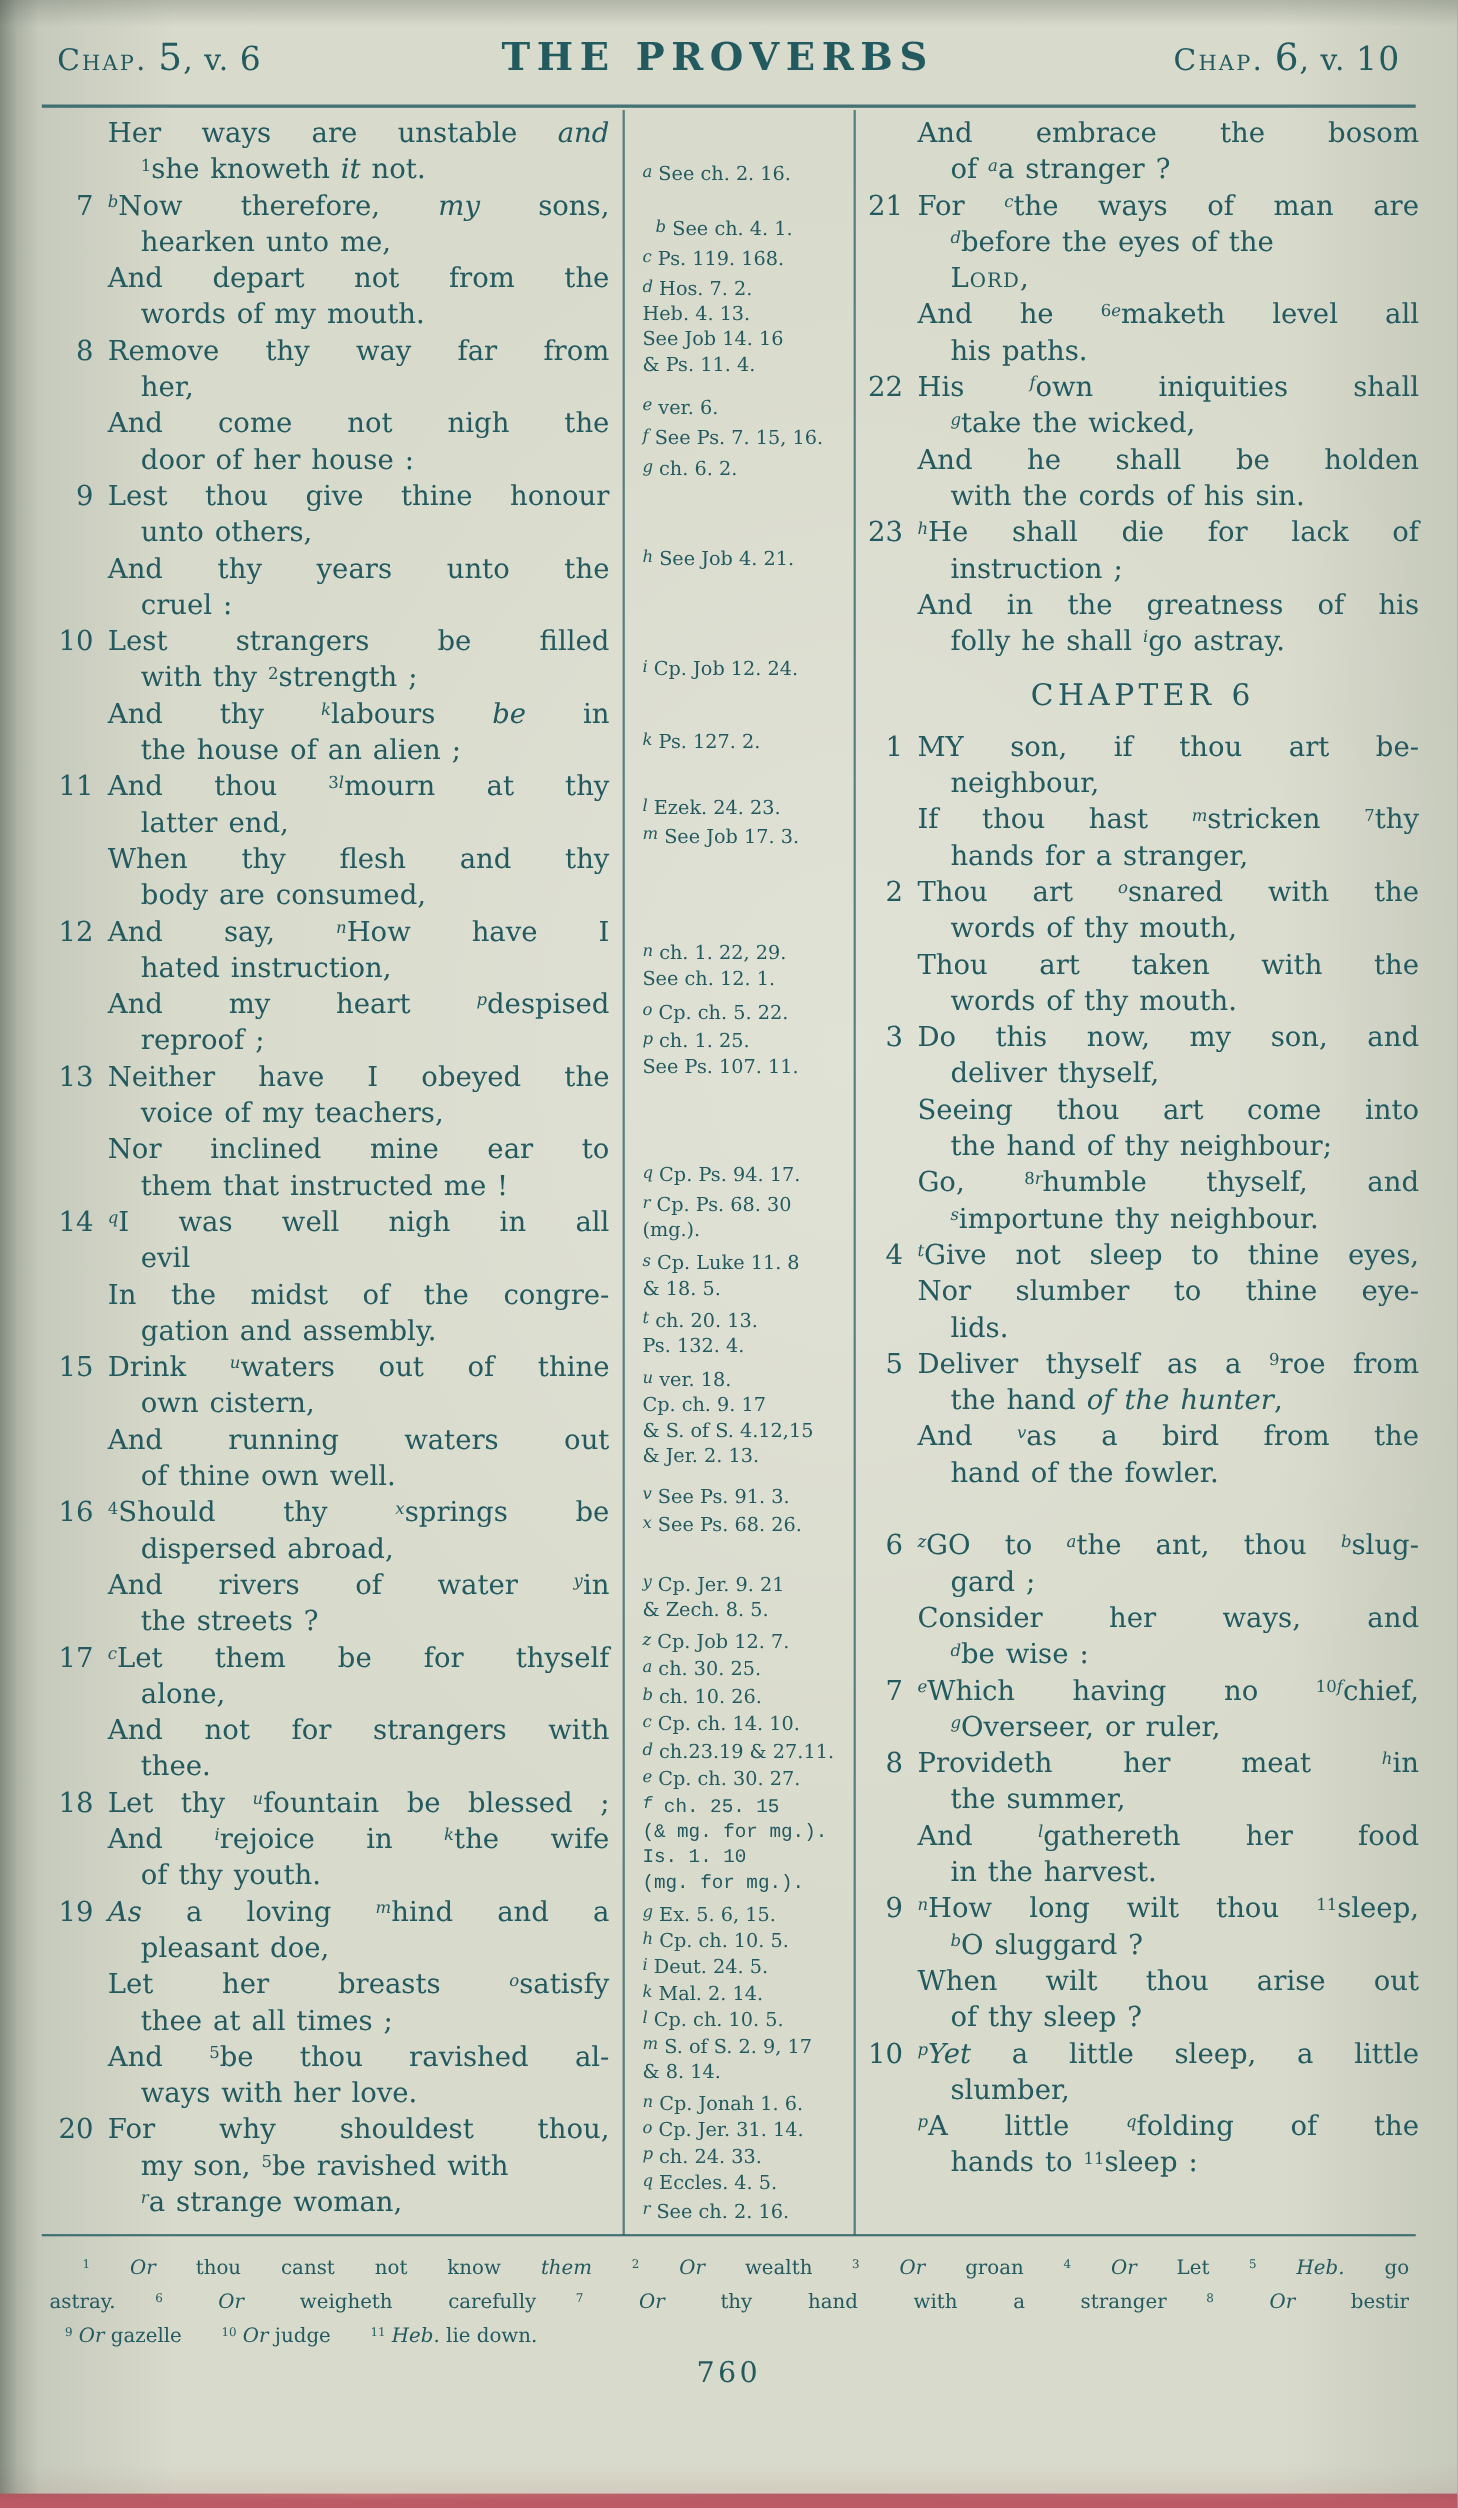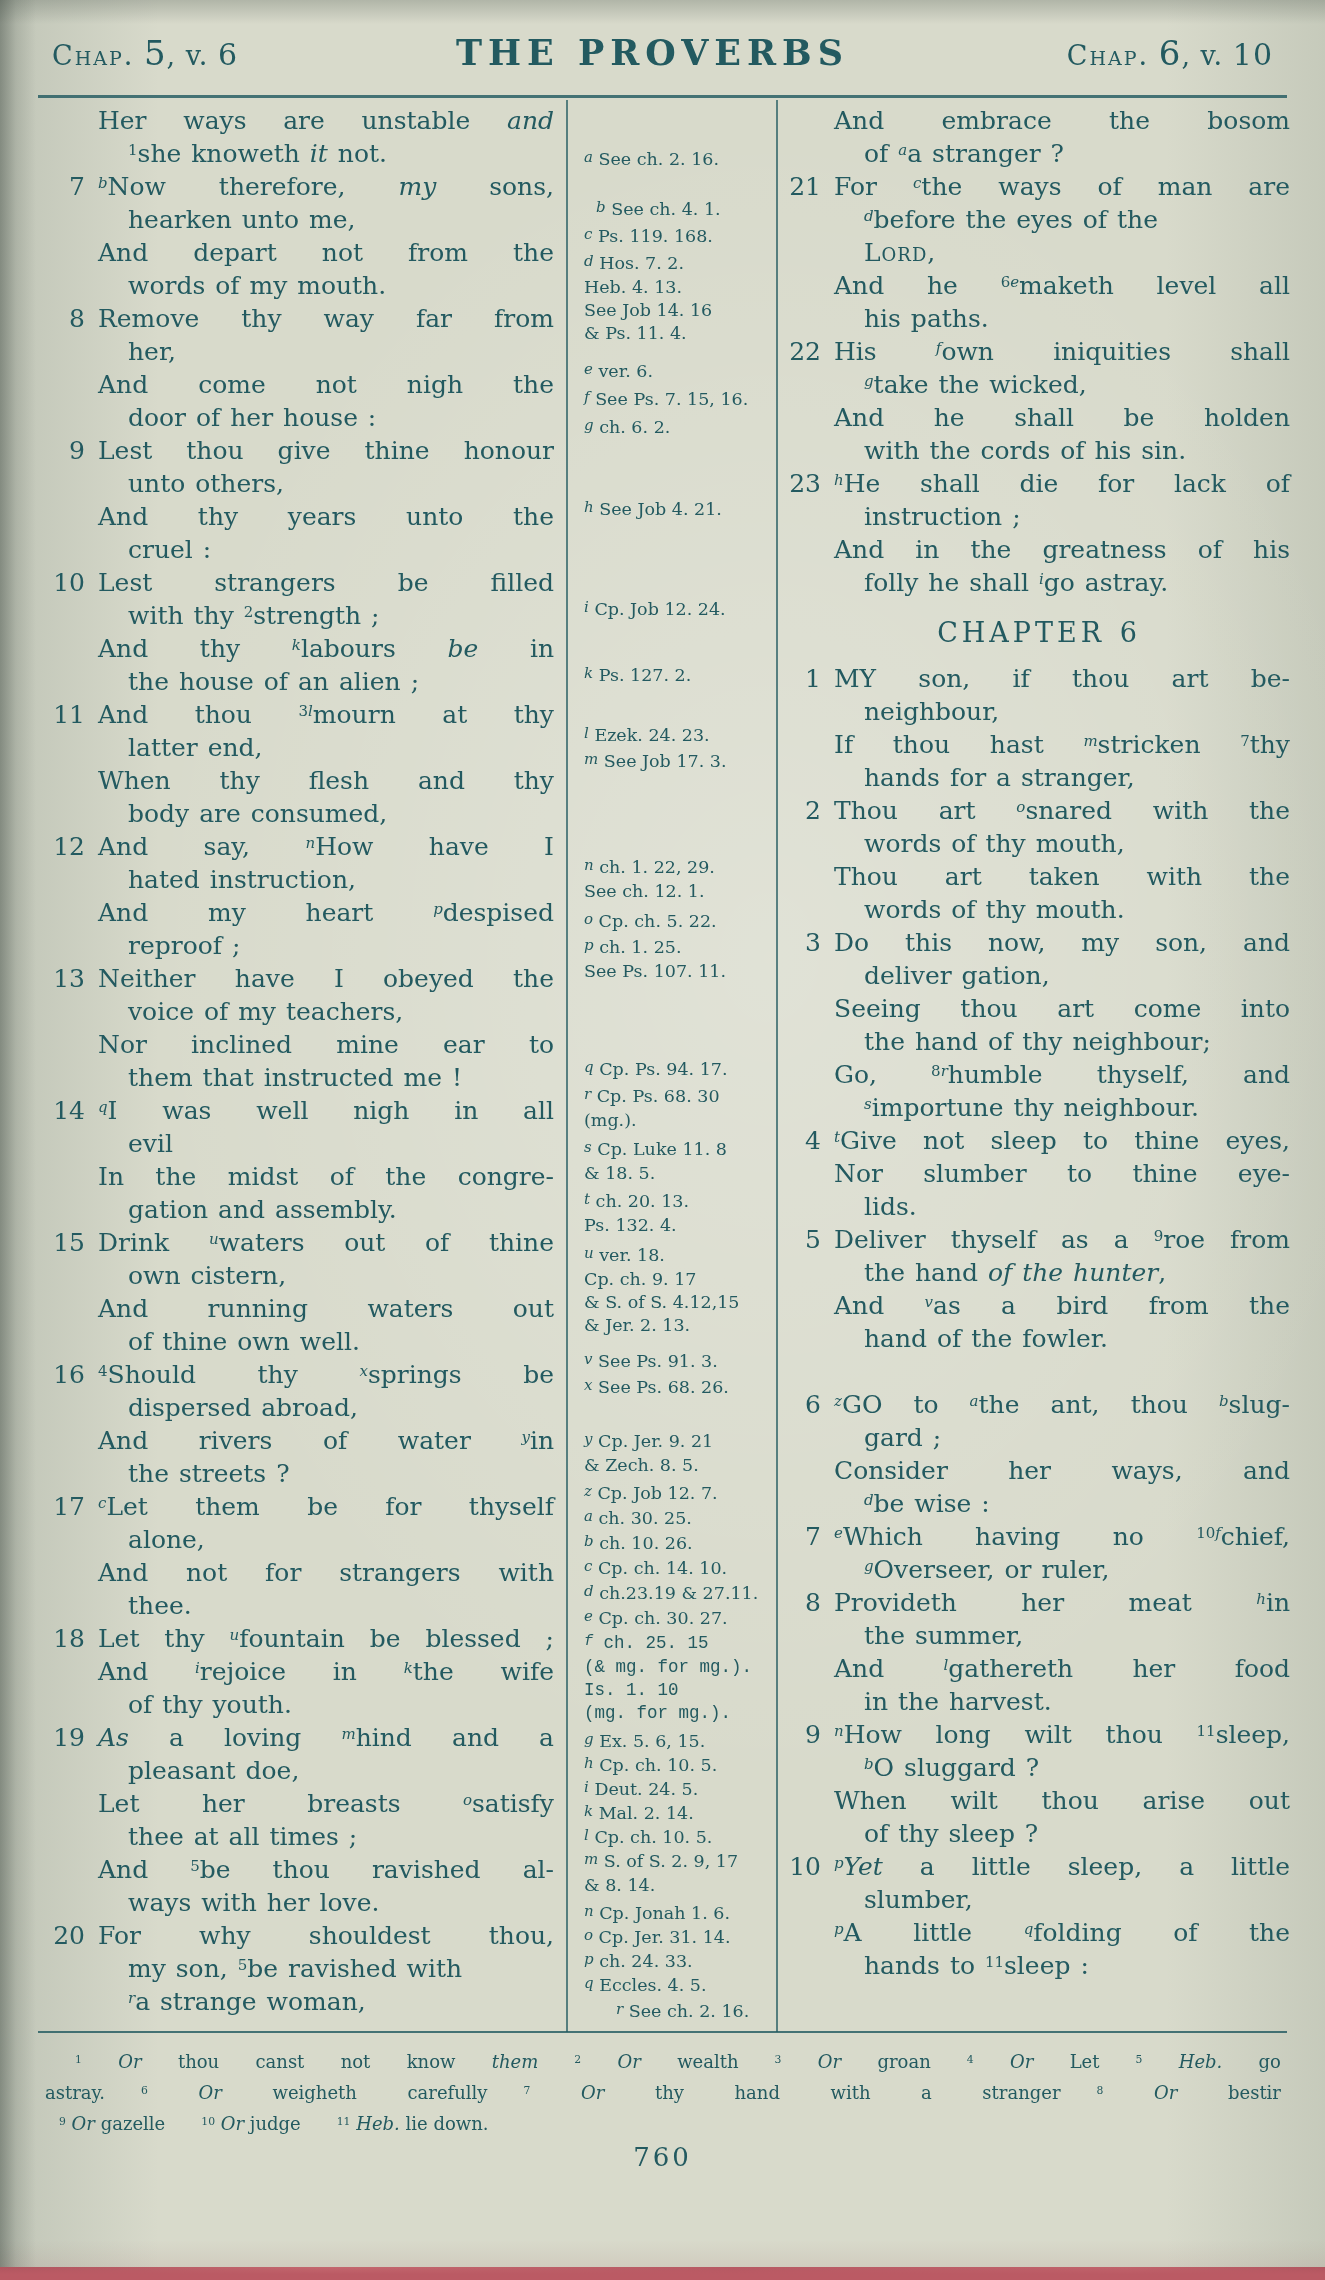--- a/index.html
+++ b/index.html
@@ -342,21 +342,21 @@
       <div class="ref" style="top: 1730px;"><i class="rl">g</i> Ex. 5. 6, 15.</div>
       <div class="ref" style="top: 1754px;"><i class="rl">h</i> Cp. ch. 10. 5.</div>
       <div class="ref" style="top: 1778px;"><i class="rl">i</i> Deut. 24. 5.</div>
       <div class="ref" style="top: 1802px;"><i class="rl">k</i> Mal. 2. 14.</div>
       <div class="ref" style="top: 1826px;"><i class="rl">l</i> Cp. ch. 10. 5.</div>
       <div class="ref" style="top: 1850px;"><i class="rl">m</i> S. of S. 2. 9, 17<br>&amp; 8. 14.</div>
       <div class="ref" style="top: 1902px;"><i class="rl">n</i> Cp. Jonah 1. 6.</div>
       <div class="ref" style="top: 1926px;"><i class="rl">o</i> Cp. Jer. 31. 14.</div>
       <div class="ref" style="top: 1950px;"><i class="rl">p</i> ch. 24. 33.</div>
       <div class="ref" style="top: 1974px;"><i class="rl">q</i> Eccles. 4. 5.</div>
-      <div class="ref" style="top: 2000px; margin-left: 32px;"><i class="rl">r</i> See ch. 2. 16.</div>
+      <div class="ref" style="top: 2000px;"><i class="rl">r</i> See ch. 2. 16.</div>
     </div>
   <div class="vrule vr2"></div>
   <div class="col col-right" id="col-right">
       <div class="ln j">
         <span class="vn"></span>
         <span class="tx">And embrace the bosom</span>
       </div>
       <div class="ln ind">
         <span class="vn"></span>
         <span class="tx">of <sup><i>a</i></sup>a stranger ?</span>
@@ -445,21 +445,21 @@
       <div class="ln ind">
         <span class="vn"></span>
         <span class="tx">words of thy mouth.</span>
       </div>
       <div class="ln j">
         <span class="vn">3</span>
         <span class="tx">Do this now, my son, and</span>
       </div>
       <div class="ln ind">
         <span class="vn"></span>
-        <span class="tx">deliver gation,</span>
+        <span class="tx">deliver thyself,</span>
       </div>
       <div class="ln j">
         <span class="vn"></span>
         <span class="tx">Seeing thou art come into</span>
       </div>
       <div class="ln ind">
         <span class="vn"></span>
         <span class="tx">the hand of thy neighbour;</span>
       </div>
       <div class="ln j">

